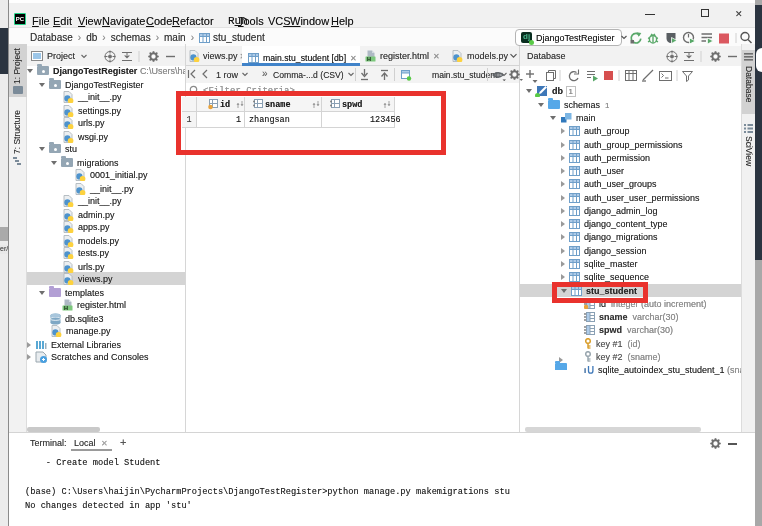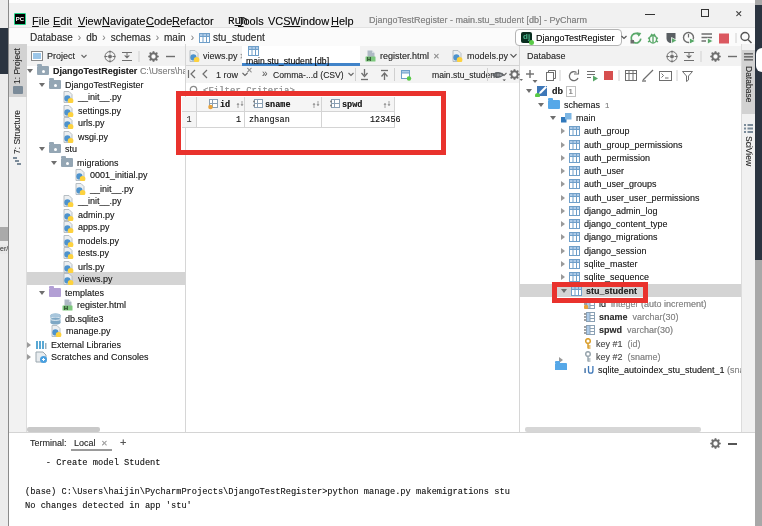--- a/index.html
+++ b/index.html
@@ -47,21 +47,20 @@
       <span class="abs" style="left:78px;"><u>V</u>iew</span>
       <span class="abs" style="left:102px;"><u>N</u>avigate</span>
       <span class="abs" style="left:146px;"><u>C</u>ode</span>
       <span class="abs" style="left:172px;"><u>R</u>efactor</span>
       <span class="abs" style="left:228px;font-family:Liberation Mono, monospace;">R<u>u</u>n</span>
       <span class="abs" style="left:238px;"><u>T</u>ools</span>
       <span class="abs" style="left:268px;">VC<u>S</u></span>
       <span class="abs" style="left:290px;"><u>W</u>indow</span>
       <span class="abs" style="left:331px;"><u>H</u>elp</span>
     </div>
-<div class="abs" style="left:369px;top:15px;font-size:9px;color:#8a8a8a;">DjangoTestRegister - main.stu_student [db] - PyCharm</div>
 <div class="abs" style="left:645px;top:14px;width:10px;height:1px;background:#333;"></div>
 <div class="abs" style="left:701px;top:9px;width:8px;height:8px;border:1px solid #333;"></div>
 <div class="abs" style="left:735px;top:9px;font-size:9px;color:#444;">✕</div>
 
 <div class="abs" style="left:9px;top:28px;width:746px;height:18px;background:#fbfbfb;"></div>
 <div class="abs" style="left:30px;top:32px;height:11px;font-size:10px;color:#333;white-space:nowrap;display:flex;align-items:center;">
   <span>Database</span>
       <span style="color:#9a9a9a;padding:0 5px;">›</span>
       <span>db</span>
       <span style="color:#9a9a9a;padding:0 5px;">›</span>
@@ -181,21 +180,21 @@
   <span class="ico" style="margin-left:2px;">
         <svg width="12" height="12">
           <path d="M2 0.5 h5 l3 3 v8 h-8 Z" fill="#eceff1" stroke="#b0b8bd" stroke-width="0.9"></path>
           <circle cx="5.4" cy="7.4" r="3.1" fill="#4e93cd"></circle>
           <circle cx="8.6" cy="9.7" r="2.8" fill="#fdd23e"></circle>
         </svg>
       </span>
   <span style="margin-left:3px;color:#333;">views.py</span>
   <span style="margin-left:2px;color:#999;font-size:8px;">✕</span>
 </div>
-<div class="abs" style="left:242px;top:46px;width:118px;height:20px;background:#fff;display:flex;align-items:flex-start;border-bottom:3px solid #4083c9;z-index:2;white-space:nowrap;font-size:8.7px;flex-direction:column;">
+<div class="abs" style="left:242px;top:46px;width:118px;height:20px;background:#fff;display:flex;align-items:flex-end;border-bottom:3px solid #4083c9;z-index:2;white-space:nowrap;font-size:8.7px;">
   <span class="ico" style="margin-left:6px;">
         <svg width="11" height="10">
           <rect x="0.5" y="0.5" width="10" height="9" fill="#fff" stroke="#6f9fc9"></rect>
           <rect x="0.5" y="0.5" width="10" height="3" fill="#aecbe8" stroke="#6f9fc9"></rect>
           <line x1="4" y1="1" x2="4" y2="9" stroke="#6f9fc9"></line>
           <line x1="7.5" y1="1" x2="7.5" y2="9" stroke="#6f9fc9"></line>
         </svg>
       </span>
   <span style="margin-left:4px;color:#111;">main.stu_student [db]</span>
   <span style="margin-left:4px;color:#999;font-size:8px;">✕</span>

